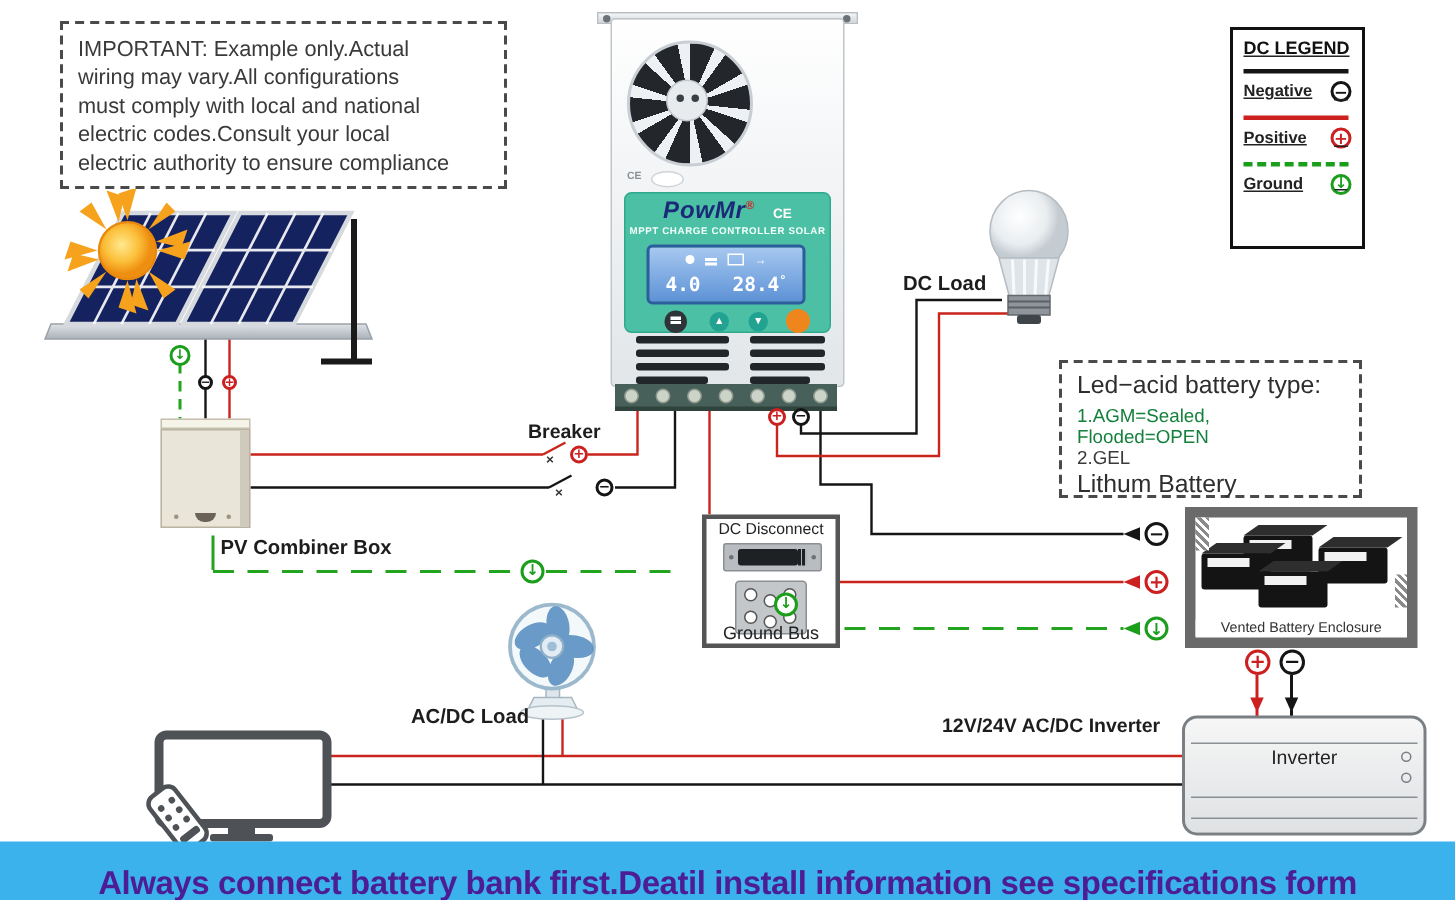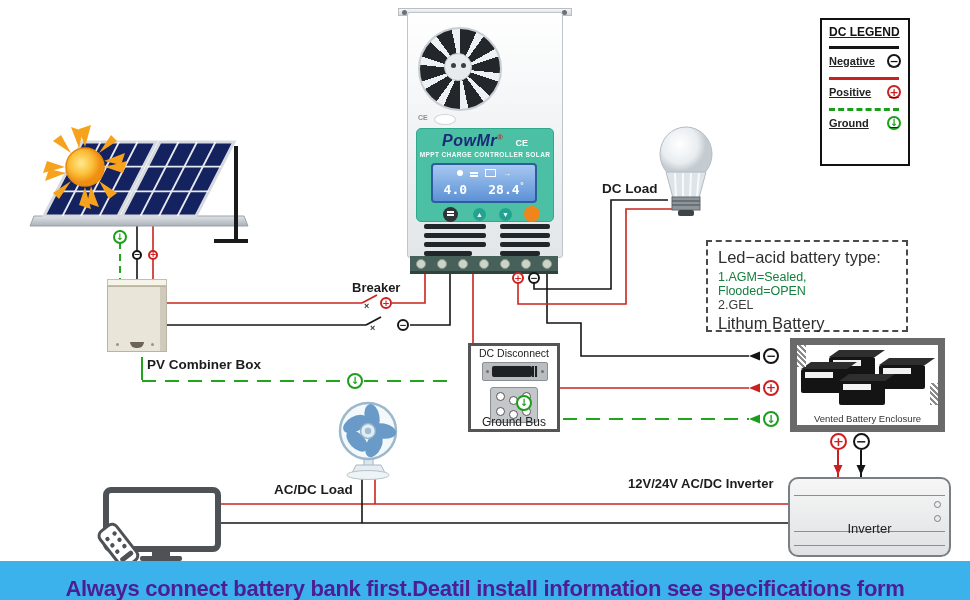--- a/index.html
+++ b/index.html
@@ -183,20 +183,28 @@
           <circle cx="123" cy="534" r="2.2" fill="#4e5256"></circle>
         <circle cx="114" cy="542" r="2.2" fill="#4e5256"></circle>
           <circle cx="123" cy="542" r="2.2" fill="#4e5256"></circle>
         <circle cx="114" cy="550" r="2.2" fill="#4e5256"></circle>
           <circle cx="123" cy="550" r="2.2" fill="#4e5256"></circle>
         <rect x="111" y="557" width="15" height="5" rx="2" fill="#4e5256"></rect>
       </g>
     </g>
   </svg>
 
+  <div class="box-dashed" style="left:40px;top:14px;width:298px;height:112px;padding:8px 10px;
+       font-size:14.5px;line-height:19px;color:#3a3a3a;">
+    <div>IMPORTANT: Example only.Actual</div>
+    <div>wiring may vary.All configurations</div>
+    <div>must comply with local and national</div>
+    <div>electric codes.Consult your local</div>
+    <div>electric authority to ensure compliance</div>
+  </div>
 
   <div class="abs" style="left:820px;top:18px;width:90px;height:148px;border:2.5px solid #111;background:#fff;
        box-sizing:border-box;padding:5px 7px;z-index:4;text-decoration:underline;">
     <div style="font-size:12px;font-weight:bold;color:#111;">DC LEGEND</div>
     <div style="border-top:3px solid #151515;margin:7px 2px 5px 0;"></div>
     <div style="display:flex;justify-content:space-between;align-items:center;">
       <span style="font-size:11px;font-weight:bold;">Negative</span>
       <span class="csym neg" style="position:static;width:14px;height:14px;font-size:11px;">−</span>
     </div>
     <div style="border-top:3px solid #cc2020;margin:9px 2px 5px 0;"></div>
@@ -343,36 +351,36 @@
       </g>
     </svg>
     <div style="position:absolute;left:0;bottom:1px;width:100%;text-align:center;font-size:9.5px;color:#333;background:rgba(255,255,255,0.75);">Vented Battery Enclosure</div>
   </div>
 
   <div class="abs" style="left:788px;top:477px;width:163px;height:80px;border:2px solid #7a7f84;border-radius:10px;
        background:linear-gradient(#f6f6f6,#dfe1e3);box-sizing:border-box;z-index:3;">
     <div style="position:absolute;left:4px;top:16px;width:151px;border-top:1.5px solid #8a8f94;"></div>
     <div style="position:absolute;left:4px;top:52px;width:151px;border-top:1.5px solid #8a8f94;"></div>
     <div style="position:absolute;left:4px;top:66px;width:151px;border-top:1.5px solid #8a8f94;"></div>
-    <div style="position:absolute;left:0;top:42px;width:100%;text-align:center;font-size:13px;color:#222;">Inverter</div>
+    <div style="position:absolute;left:0;top:18px;width:100%;text-align:center;font-size:13px;color:#222;">Inverter</div>
     <div style="position:absolute;right:8px;top:22px;width:5px;height:5px;border-radius:50%;border:1px solid #7a7f84;"></div>
     <div style="position:absolute;right:8px;top:36px;width:5px;height:5px;border-radius:50%;border:1px solid #7a7f84;"></div>
   </div>
 
   <div class="box-dashed" style="left:706px;top:240px;width:202px;height:92px;padding:6px 10px;">
     <div style="font-size:16.5px;color:#2e2e2e;">Led−acid battery type:</div>
     <div style="font-size:12.5px;color:#15803d;margin-top:3px;">1.AGM=Sealed, Flooded=OPEN</div>
     <div style="font-size:12.5px;color:#3a3a3a;">2.GEL</div>
     <div style="font-size:16.5px;color:#2e2e2e;margin-top:2px;">Lithum Battery</div>
   </div>
 
   <div class="lbl" style="left:352px;top:280px;font-size:13px;z-index:5;">Breaker</div>
   <div class="lbl" style="left:602px;top:181px;font-size:13.5px;z-index:5;">DC Load</div>
   <div class="lbl" style="left:147px;top:357px;font-size:13.5px;z-index:5;">PV Combiner Box</div>
-  <div class="lbl" style="left:274px;top:482px;font-size:13.5px;z-index:5;">AC/DC Load</div>
+  <div class="lbl" style="left:274px;top:470px;font-size:13.5px;z-index:5;">AC/DC Load</div>
   <div class="lbl" style="left:628px;top:476px;font-size:13px;z-index:5;">12V/24V AC/DC Inverter</div>
 
   <div class="abs" style="left:364px;top:301px;font-size:9px;font-weight:bold;color:#333;z-index:5;">×</div>
   <div class="abs" style="left:370px;top:323px;font-size:9px;font-weight:bold;color:#333;z-index:5;">×</div>
 
   <span class="csym gnd" style="left:113px;top:230px;width:14px;height:14px;font-size:9px;">↓</span>
   <span class="csym neg" style="left:132px;top:250px;width:10px;height:10px;font-size:8px;">−</span>
   <span class="csym pos" style="left:148px;top:250px;width:10px;height:10px;font-size:8px;">+</span>
 
   <span class="csym pos" style="left:380px;top:297px;width:12px;height:12px;font-size:9px;">+</span>

